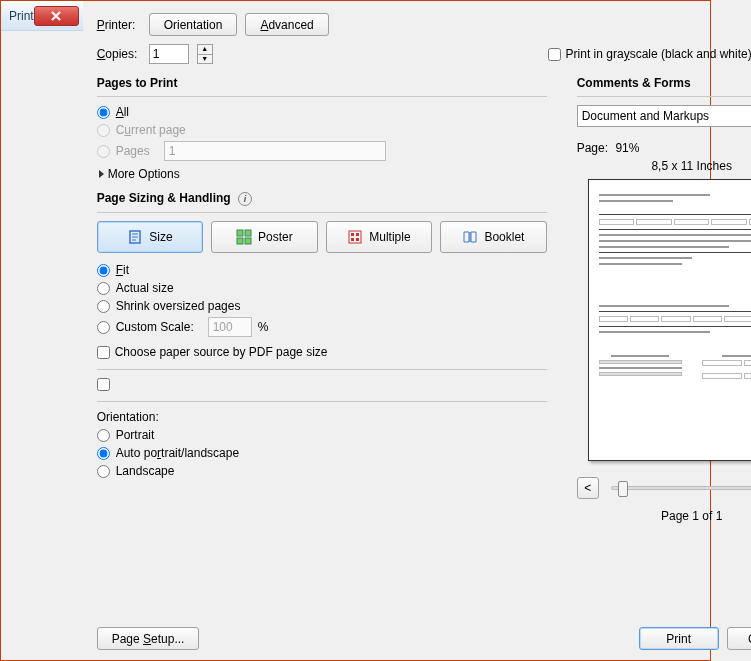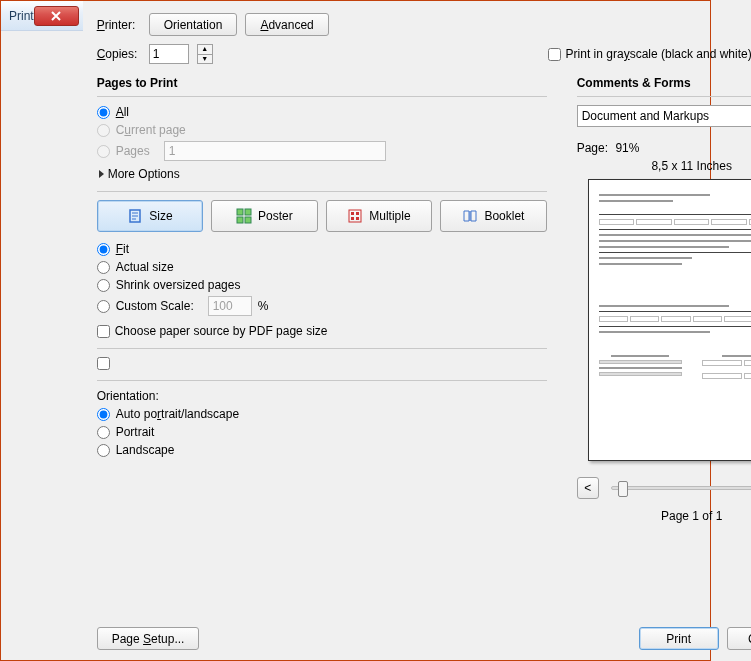--- a/index.html
+++ b/index.html
@@ -135,20 +135,24 @@
         <div class="radio-row disabled">
           <input type="radio" name="ptp" disabled="" style="">
           <span style="width:42px">Pages</span>
           <input class="pages-field" disabled="" value="1" style="">
         </div>
         <div class="more">
           <span class="tri"></span>
           <span>More Options</span>
         </div>
 
+        <div class="section-title">
+          <span>Page Sizing &amp; Handling</span>
+          <span class="info-circle">i</span>
+        </div>
         <hr class="hr">
         <div class="mode-row">
           <div class="mode-btn active">
             <svg width="16" height="16" viewBox="0 0 16 16">
                 <rect x="3" y="2" width="10" height="12" fill="none" stroke="#3a74d0" stroke-width="1.5"></rect>
                 <path d="M5 5h6M5 8h6M5 11h4" stroke="#3a74d0"></path>
               </svg>
             <span>Size</span>
           </div>
           <div class="mode-btn">
@@ -203,26 +207,26 @@
           <span>Choose paper source by PDF page size</span>
         </div>
         <hr class="hr" style="margin-top:10px">
         <div class="chk">
           <input type="checkbox" style="">
         </div>
         <hr class="hr" style="margin-top:10px">
 
         <div style="margin:2px 0 4px 0">Orientation:</div>
         <div class="radio-row">
+          <input type="radio" name="ori" style="">
+          <span>Portrait</span>
+        </div>
+        <div class="radio-row">
           <input type="radio" name="ori" checked="" style="">
           <span>Auto po<u>r</u>trait/landscape</span>
-        </div>
-        <div class="radio-row">
-          <input type="radio" name="ori" style="">
-          <span>Portrait</span>
         </div>
         <div class="radio-row">
           <input type="radio" name="ori" style="">
           <span>Landscape</span>
         </div>
       </div>
 
       <div class="right">
         <div class="section-title">Comments &amp; Forms</div>
         <hr class="hr">

